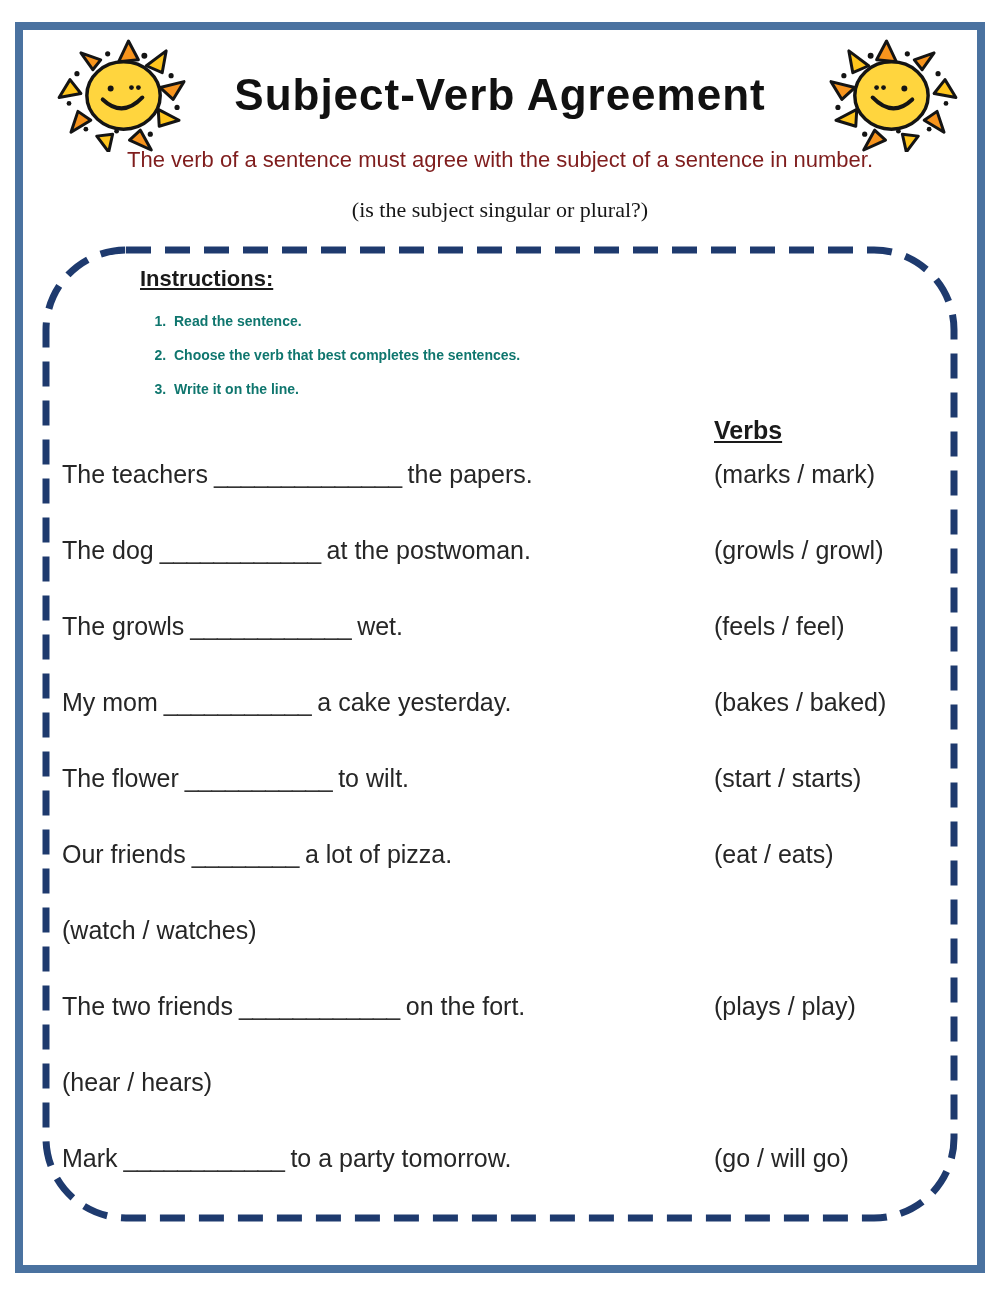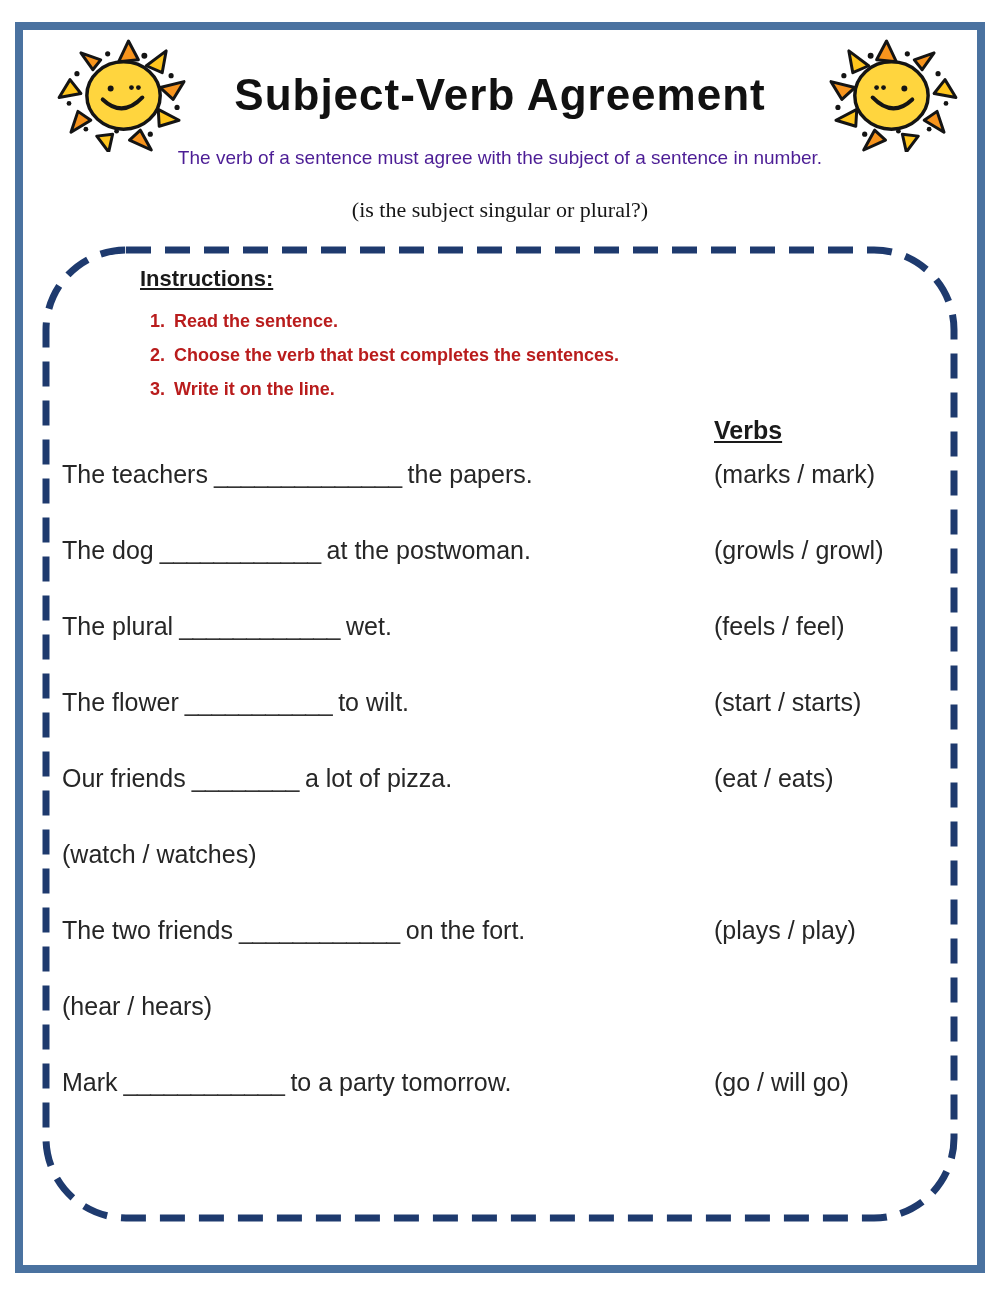--- a/index.html
+++ b/index.html
@@ -31,22 +31,22 @@
     text-align: center;
     font-size: 44px;
     font-weight: bold;
     letter-spacing: 1px;
     color: #111111;
   }
   .subtitle {
     position: absolute;
     left: 0; right: 0; top: 147px;
     text-align: center;
-    font-size: 19px;
-    color: #4c1d95;
+    font-size: 22px;
+    color: #7f1d1d;
   }
   .subtitle-note {
     position: absolute;
     left: 0; right: 0; top: 197px;
     text-align: center;
     font-size: 22px;
     color: #161616;
     font-family: Liberation Serif, serif;
   }
   .worksheet-box {
@@ -70,23 +70,23 @@
   .instructions-heading {
     margin: 8px 0 8px 78px;
     font-size: 22px;
     font-weight: bold;
     text-decoration: underline;
     color: #1a1a1a;
   }
   .instructions-list {
     margin: 14px 0 0 78px;
     padding-left: 30px;
-    font-size: 18px;
-    font-weight: bold;
-    color: #b91c1c;
+    font-size: 14px;
+    font-weight: bold;
+    color: #0f766e;
   }
   .instructions-list li {
     margin-bottom: 4px;
     line-height: 30px;
     padding-left: 4px;
   }
   .verbs-heading {
     margin: 12px 0 0 652px;
     width: 164px;
     text-align: left;
@@ -206,24 +206,28 @@
           <div class="sentence"><span>The teachers</span><span class="blank">______________</span><span>the papers.</span></div>
           <div class="verbs">(marks / mark)</div>
         </div>
 
         <div class="row">
           <div class="sentence"><span>The dog</span><span class="blank">____________</span><span>at the postwoman.</span></div>
           <div class="verbs">(growls / growl)</div>
         </div>
 
         <div class="row">
-          <div class="sentence"><span>The plural</span><span class="blank">____________</span><span>wet.</span></div>
+          <div class="sentence"><span>The growls</span><span class="blank">____________</span><span>wet.</span></div>
           <div class="verbs">(feels / feel)</div>
         </div>
 
+        <div class="row">
+          <div class="sentence"><span>My mom</span><span class="blank">___________</span><span>a cake yesterday.</span></div>
+          <div class="verbs">(bakes / baked)</div>
+        </div>
 
         <div class="row">
           <div class="sentence"><span>The flower</span><span class="blank">___________</span><span>to wilt.</span></div>
           <div class="verbs">(start / starts)</div>
         </div>
 
         <div class="row">
           <div class="sentence"><span>Our friends</span><span class="blank">________</span><span>a lot of pizza.</span></div>
           <div class="verbs">(eat / eats)</div>
         </div>

